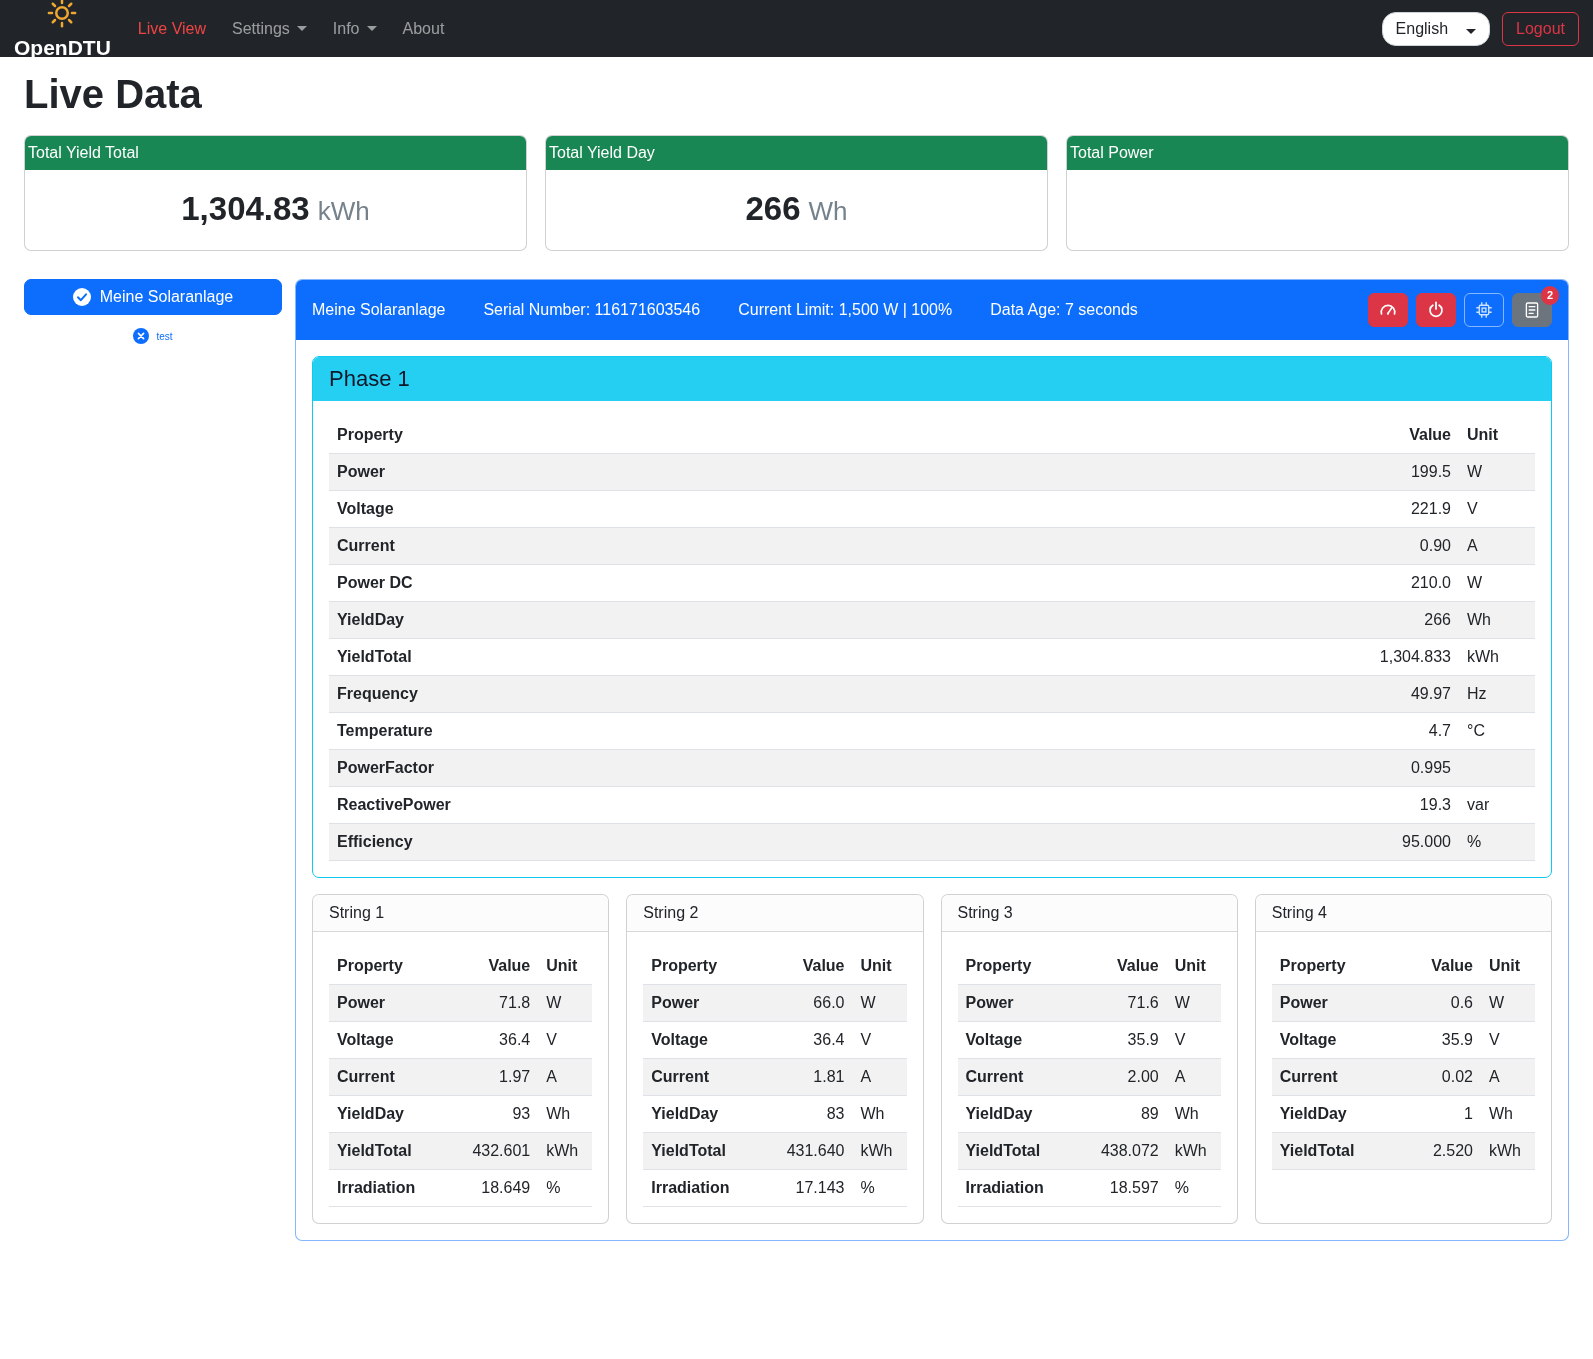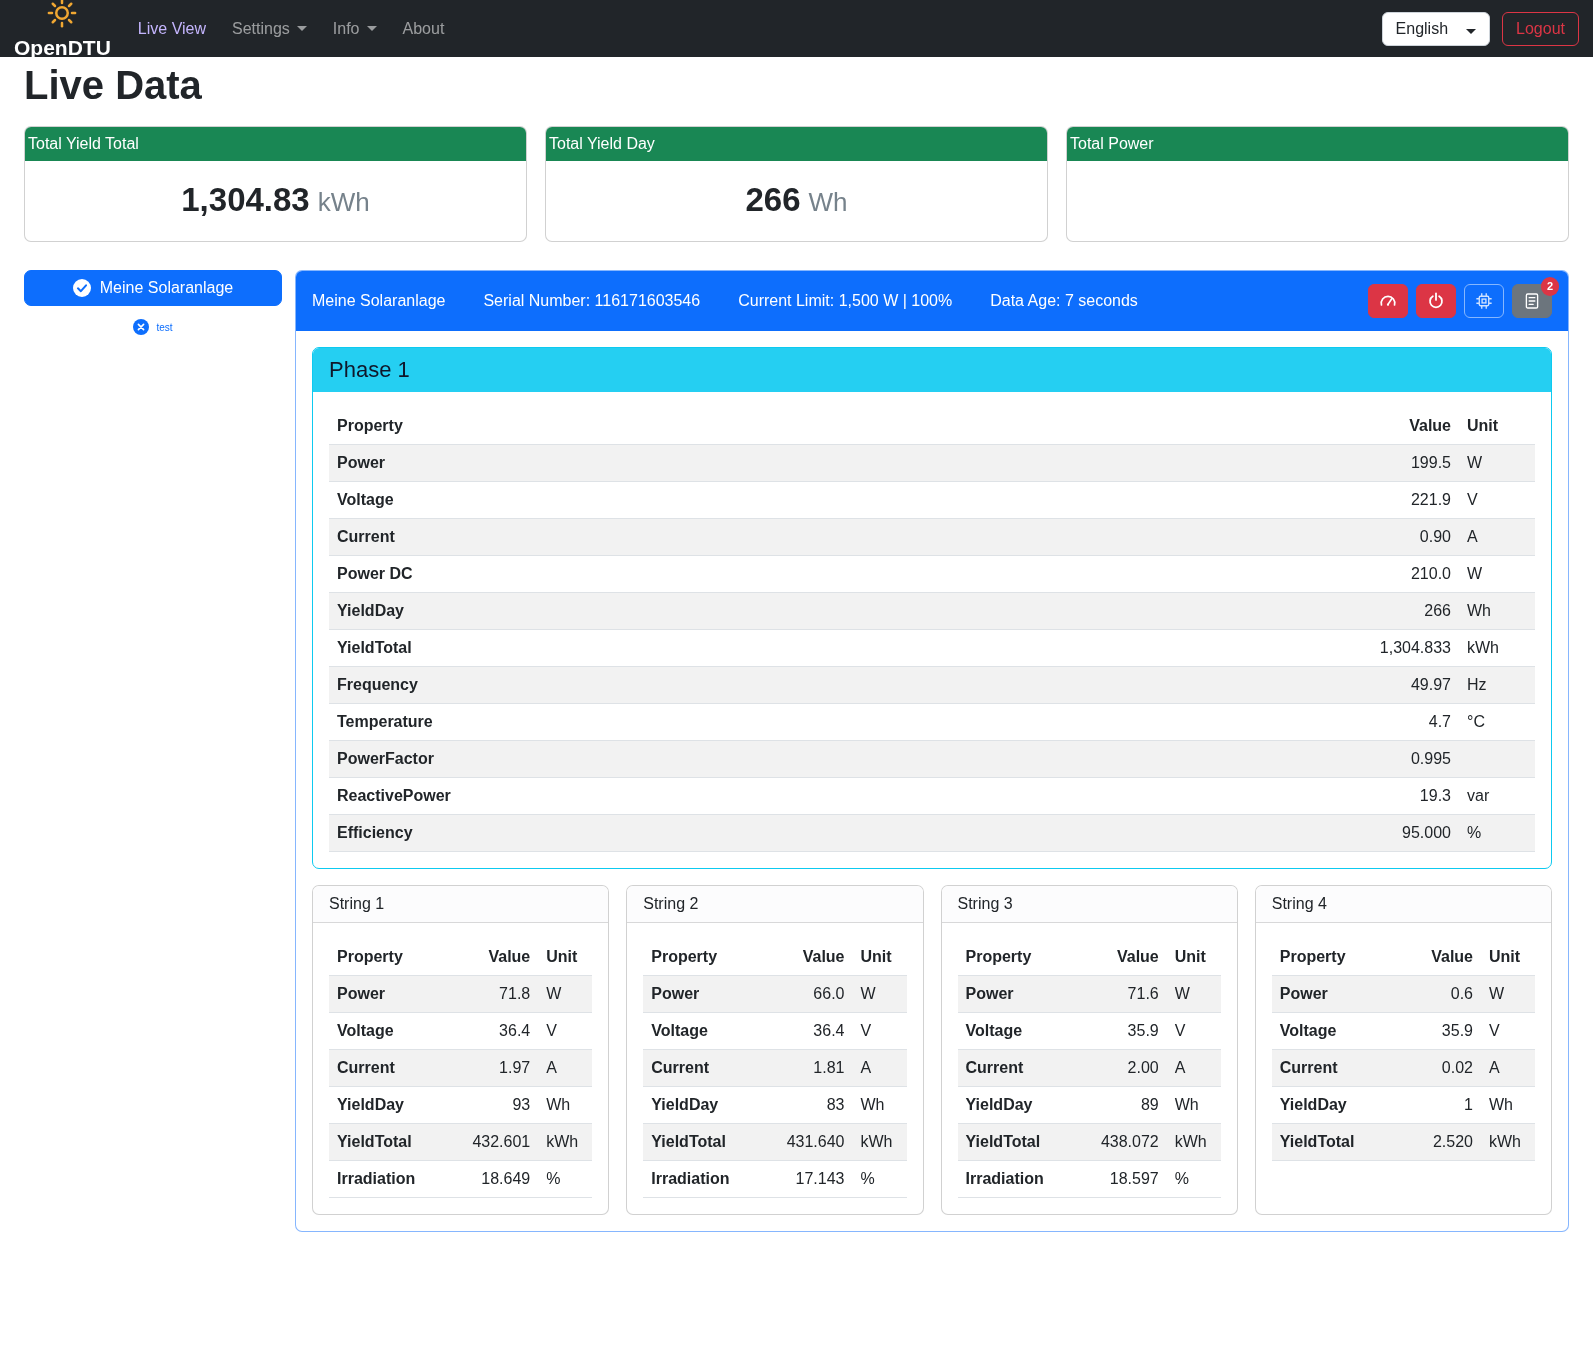--- a/index.html
+++ b/index.html
@@ -22,36 +22,36 @@
   }
   .brand { display: flex; align-items: center; gap: 8px; color: #fff; font-size: 21px; font-weight: 700; margin-right: 14px; cursor: pointer; flex-direction: column; }
   .nav-link {
     color: rgba(255,255,255,.55);
     padding: 8px 13px;
     cursor: pointer;
     font-size: 16px;
     display: inline-flex;
     align-items: center;
   }
-  .nav-link.active { color: #c4b5fd; }
+  .nav-link.active { color: #ef4444; }
   .caret::after {
     content: "";
     display: inline-block;
     margin-left: 7px;
     vertical-align: 2px;
     border-top: 5px solid currentColor;
     border-left: 5px solid transparent;
     border-right: 5px solid transparent;
   }
   .nav-right { margin-left: auto; display: flex; align-items: center; gap: 12px; }
   .lang-select {
     background: #ffffff;
     color: #212529;
     border: 1px solid #ced4da;
-    border-radius: 6px;
+    border-radius: 14px;
     padding: 7px 13px;
     display: inline-flex;
     align-items: center;
     gap: 18px;
     font-size: 16px;
     cursor: pointer;
   }
   .lang-caret::after {
     content: "";
     display: inline-block;
@@ -65,21 +65,21 @@
     border: 1px solid #dc3545;
     border-radius: 6px;
     padding: 7px 13px;
     font-size: 16px;
     cursor: pointer;
     font-family: inherit;
   }
 
   
   .container { padding: 0 24px 24px 24px; }
-  h1.page-title { font-size: 40px; font-weight: 600; margin: 6px 0 18px 0; }
+  h1.page-title { font-size: 40px; font-weight: 600; margin: 15px 0 18px 0; }
 
   
   .summary-row { display: flex; gap: 18px; margin-bottom: 28px; }
   .summary-card {
     flex: 1;
     border: 1px solid rgba(0,0,0,.18);
     border-radius: 7px;
     overflow: hidden;
     background: #fff;
   }

